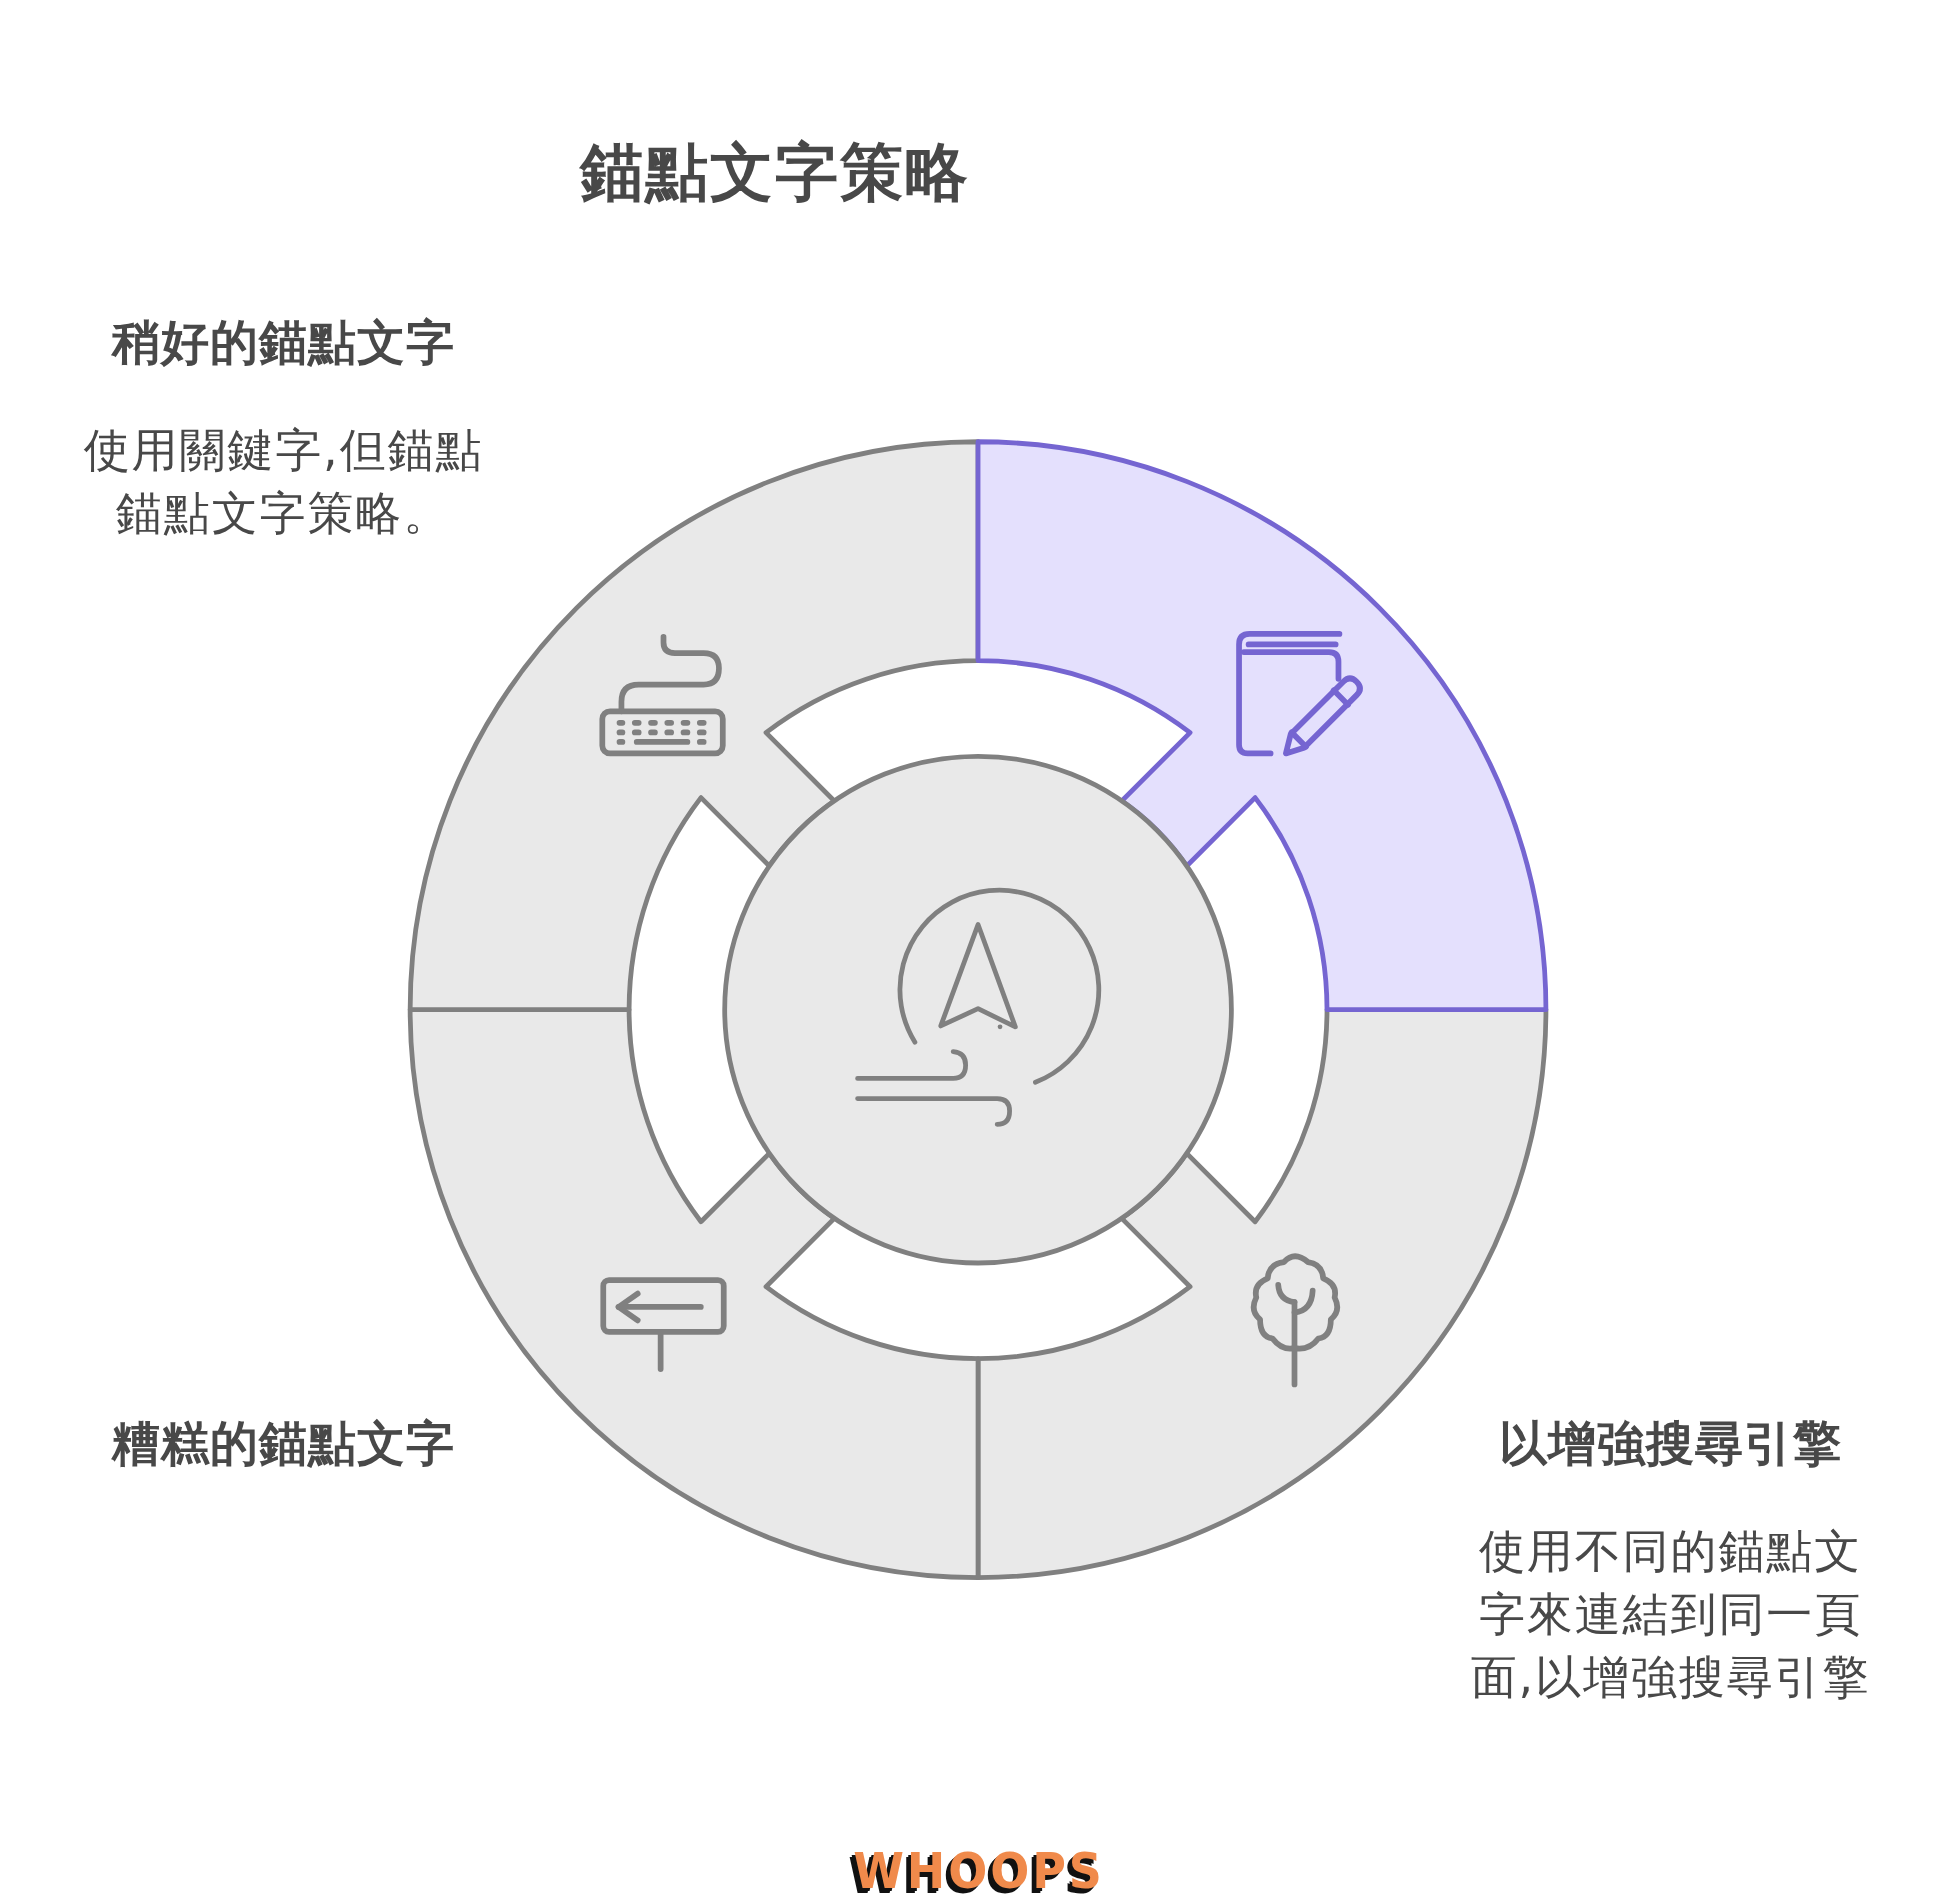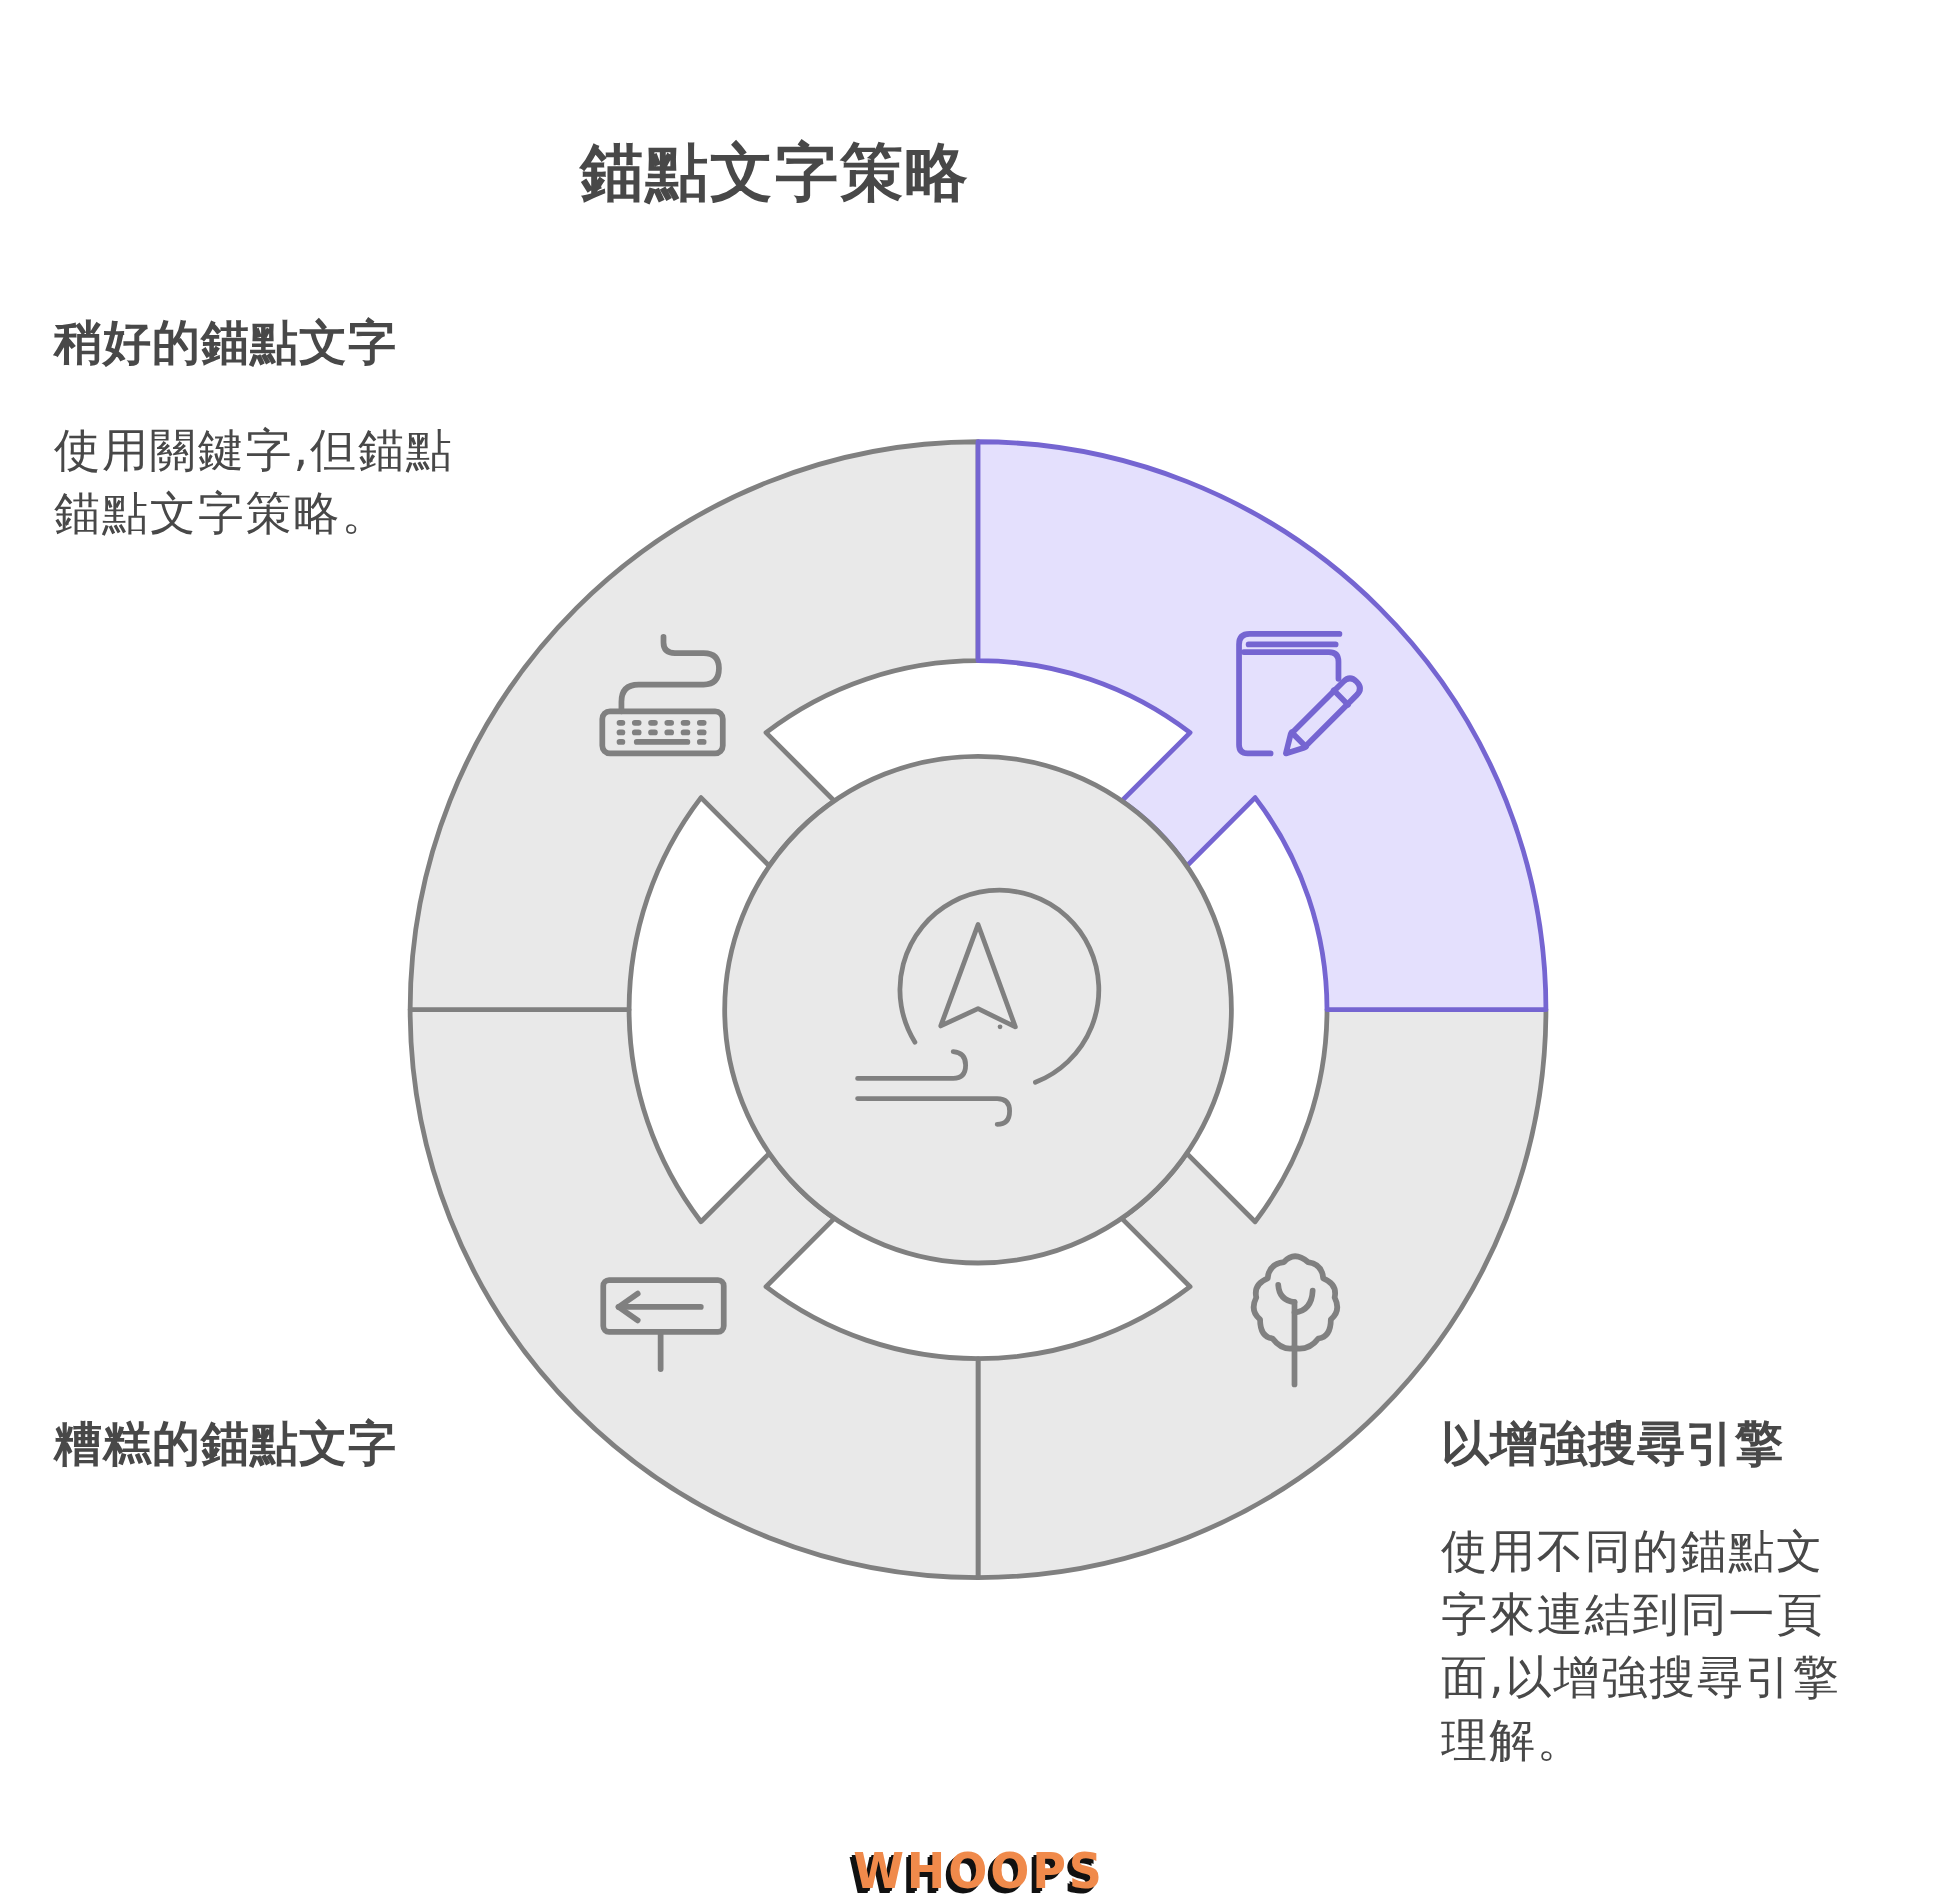--- a/index.html
+++ b/index.html
@@ -1,21 +1,21 @@
 <!DOCTYPE html>
 <html><head>
 <meta charset="utf-8">
 <style>
   html, body { margin: 0; padding: 0; background: #ffffff; }
   body { width: 1958px; height: 1895px; position: relative; overflow: hidden;
          font-family: "DejaVu Sans", "Liberation Sans", sans-serif; }
   #diagram { position: absolute; left: 0; top: 0; }
   .title { position: absolute; left: 0; width: 1550px; top: 130px; text-align: center;
            font-size: 63px; font-weight: bold; color: #484848; letter-spacing: 1.9px; }
-  .block { position: absolute; width: 459px; text-align: left; }
+  .block { position: absolute; width: 459px; text-align: center; }
   .block .heading { font-size: 48px; font-weight: bold; color: #484848; line-height: 61px; letter-spacing: 1px; }
   .block .body { margin-top: 46px; font-size: 46px; color: #484848; line-height: 63px; letter-spacing: 1.9px; }
   .block.accent .heading, .block.accent .body { color: #7565d1; }
   .line { display: block; white-space: nowrap; }
   #tl { left: 54px; top: 312px; }
   #tr { left: 1441px; top: 312px; }
   #bl { left: 54px; top: 1413px; }
   #br { left: 1441px; top: 1413px; }
   .logo { position: absolute; left: 0; width: 1958px; top: 1843px; text-align: center;
           font-family: "DejaVu Sans", sans-serif; font-weight: bold; font-size: 46px;
@@ -123,18 +123,17 @@
 <div class="block" id="bl">
   <div class="heading">糟糕的錨點文字</div>
 </div>
 
 <div class="block" id="br">
   <div class="heading">以增強搜尋引擎</div>
   <div class="body">
     <span class="line">使用不同的錨點文</span>
     <span class="line">字來連結到同一頁</span>
     <span class="line">面,以增強搜尋引擎</span>
-    <span class="line">理解。</span>
   </div>
 </div>
 
 <div class="logo">WHOOPS</div>
 
 
 </body></html>

